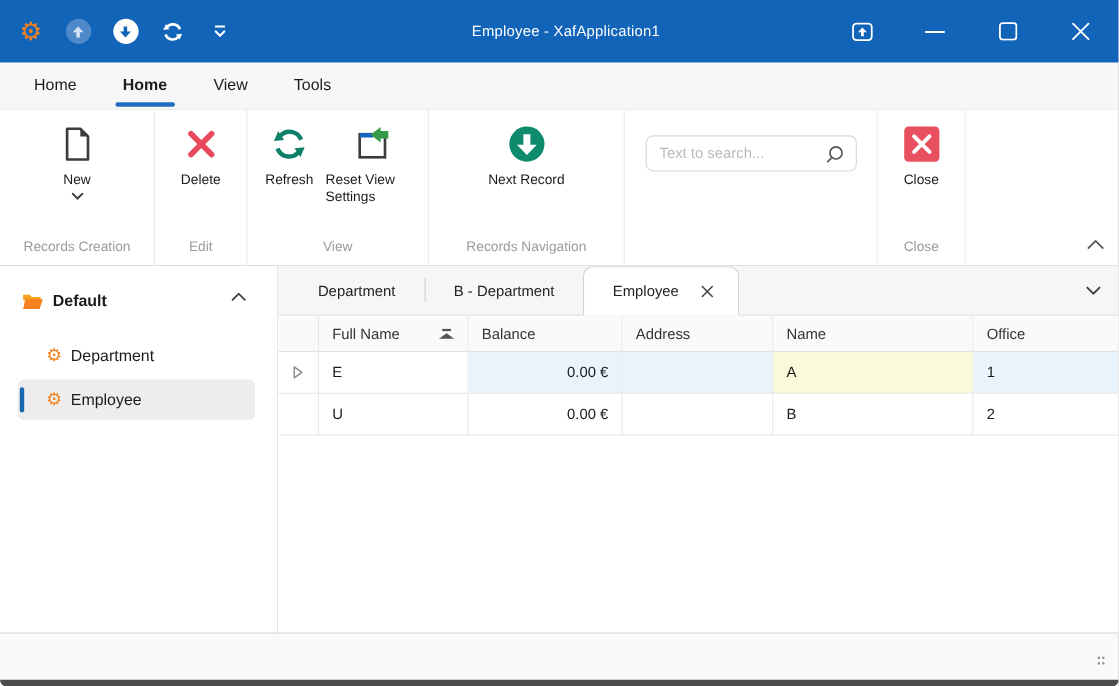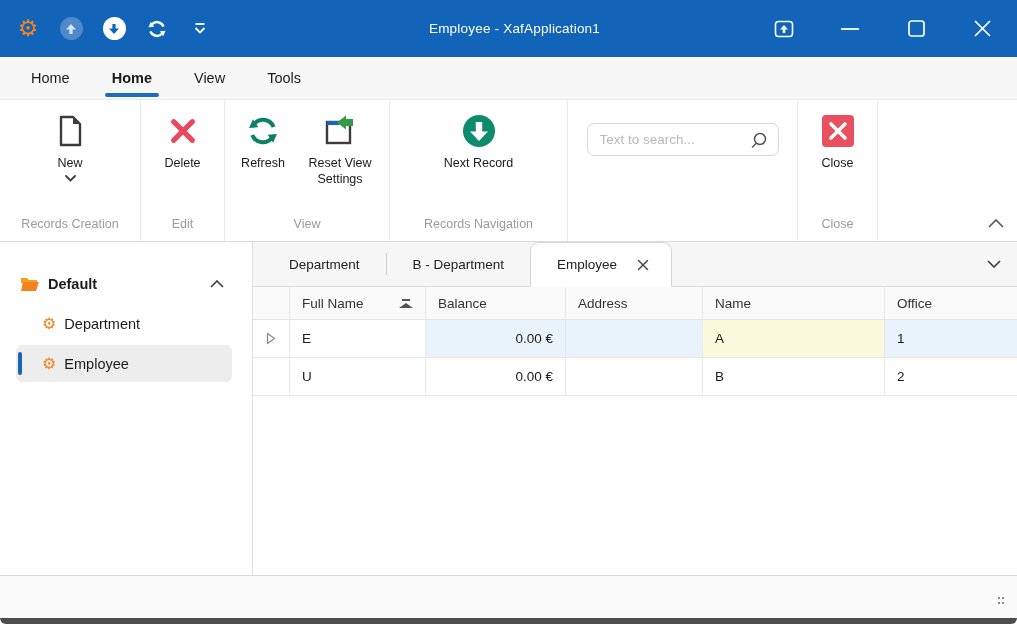--- a/index.html
+++ b/index.html
@@ -26,38 +26,38 @@
   .rtab.active::after{ content:""; position:absolute; left:14px; right:14px; bottom:2px; height:4px; border-radius:3px; background:#1e6bbf; }
 
   
   .ribbon{ position:absolute; top:100px; left:0; right:0; height:142px; background:#fff; border-bottom:1px solid #dcdcdc; display:flex; }
   .rgroup{ position:relative; border-right:1px solid #ebebeb; display:flex; flex-direction:column; flex:0 0 auto; }
   .g0{ width:141px; } .g1{ width:84px; } .g2{ width:165px; } .g3{ width:178px; } .g4{ width:230px; } .g5{ width:80px; } .g6{ flex:1; border-right:none; }
   .rgroup-body{ flex:1; display:flex; justify-content:center; align-items:flex-start; padding-top:11px; }
   .rgroup-label{ height:28px; text-align:center; color:#9b9b9b; font-size:12.5px; line-height:22px; white-space:nowrap; }
   .rbtn{ display:flex; flex-direction:column; align-items:center; gap:5px; cursor:default; }
   .rbtn .ricon{ height:40px; display:flex; align-items:center; justify-content:center; }
-  .rbtn .rlbl{ font-size:12.5px; color:#1b1b1b; text-align:center; line-height:1.25; white-space:pre-line; }
+  .rbtn .rlbl{ font-size:12.5px; color:#1b1b1b; line-height:1.25; white-space:pre-line; }
   .rbtn.disabled .rlbl{ color:#bcbcbc; }
   .w70{ width:70px; } .w66{ width:66px; } .w88{ width:88px; } .w76{ width:76px; } .w94{ width:94px; }
   .drop-chevron{ margin-top:-2px; }
   .search-box{ margin-top:12px; width:192px; height:33px; border:1px solid #d8d8d8; border-radius:7px; background:#fff; display:flex; align-items:center; padding:0 10px 0 12px; }
   .search-box input{ border:none; outline:none; flex:1; font-size:13.5px; color:#0f172a; font-family:"Liberation Sans", sans-serif; background:transparent; min-width:0; }
   .search-box input::placeholder{ color:#b9b9b9; }
   .ribbon-collapse{ position:absolute; right:13px; bottom:9px; }
 
   
   .main{ position:absolute; top:242px; left:0; right:0; height:333px; display:flex; }
 
   
   .sidebar{ width:253px; border-right:1px solid #e0e0e0; background:#fff; padding-top:8px; }
   .nav-search{ height:38px; display:flex; align-items:center; padding-left:22px; gap:13px; }
   .nav-search input{ border:none; outline:none; font-size:14.5px; color:#333; background:transparent; flex:1; font-family:"Liberation Sans", sans-serif; }
   .nav-search input::placeholder{ color:#b9b9b9; }
-  .nav-group-header{ margin-top:16px; height:36px; display:flex; align-items:center; padding-left:20px; gap:8px; cursor:default; }
+  .nav-group-header{ margin-top:16px; height:36px; display:flex; padding-left:20px; gap:8px; cursor:default; }
   .nav-group-header .glbl{ font-size:14.5px; font-weight:bold; color:#1b1b1b; }
   .nav-group-header .gchev{ margin-left:auto; margin-right:28px; display:flex; }
   .nav-item{ position:relative; height:37px; margin:3px 20px 3px 16px; border-radius:6px; display:flex; align-items:center; padding-left:26px; gap:8px; font-size:14.5px; color:#1b1b1b; cursor:default; }
   .nav-item.selected{ background:#ededed; }
   .nav-item.selected::before{ content:""; position:absolute; left:2px; top:7px; bottom:7px; width:4px; border-radius:2px; background:#1866b4; }
   .nav-gear{ font-size:16px; color:#f5821f; line-height:1; }
 
   
   .content{ flex:1; display:flex; flex-direction:column; background:#fff; min-width:0; }
   .doc-tabbar{ height:45px; background:#f6f6f6; border-bottom:1px solid #dcdcdc; display:flex; align-items:stretch; padding-left:10px; }

